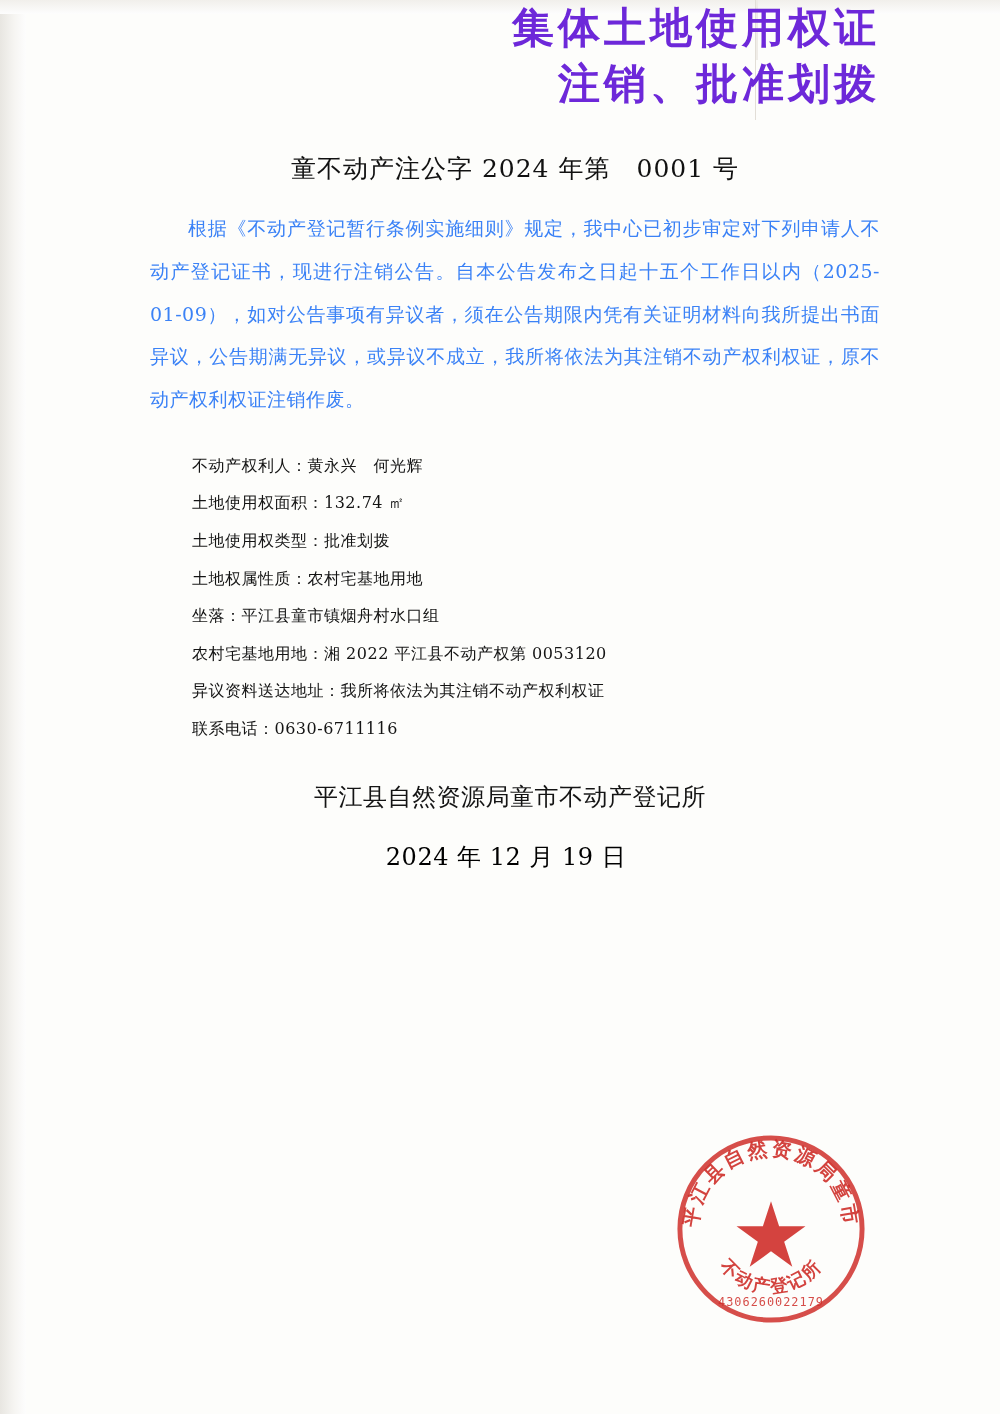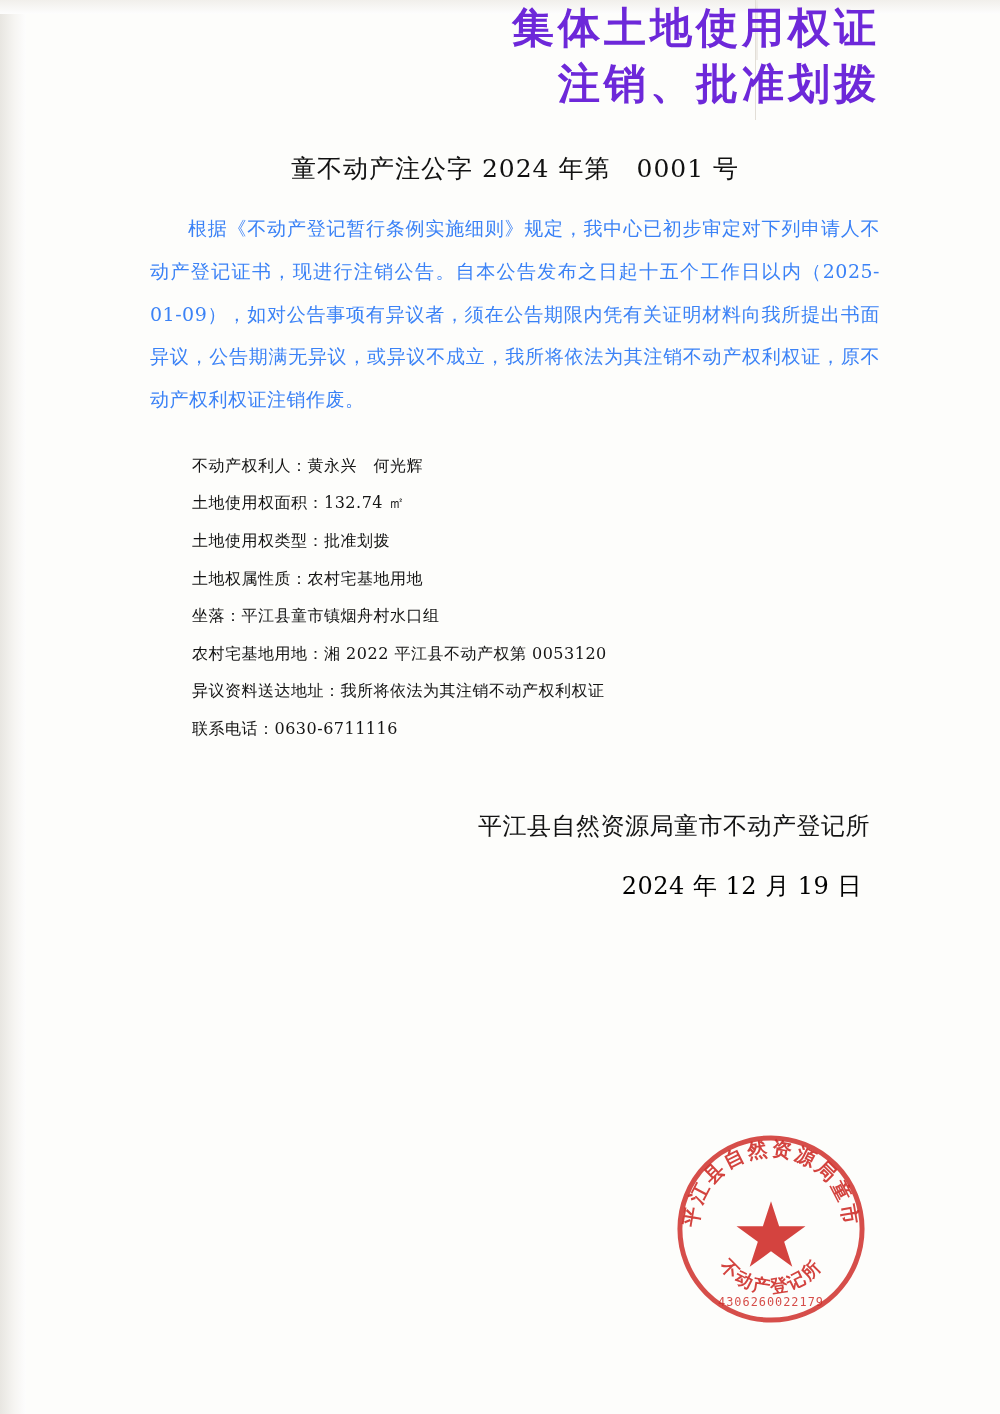--- a/index.html
+++ b/index.html
@@ -94,22 +94,22 @@
   }
   .field-row {
     font-size: 16px;
     line-height: 2.35;
     letter-spacing: 0.5px;
     color: #141414;
     padding-left: 42px;
   }
 
   .signature-block {
-    margin-top: 62px;
-    text-align: right;
+    margin-top: 33px;
+    text-align: center;
     padding-right: 10px;
   }
   .sign-org {
     font-size: 24px;
     letter-spacing: 0.5px;
     color: #141414;
   }
   .sign-date {
     font-size: 24px;
     letter-spacing: 0.5px;

